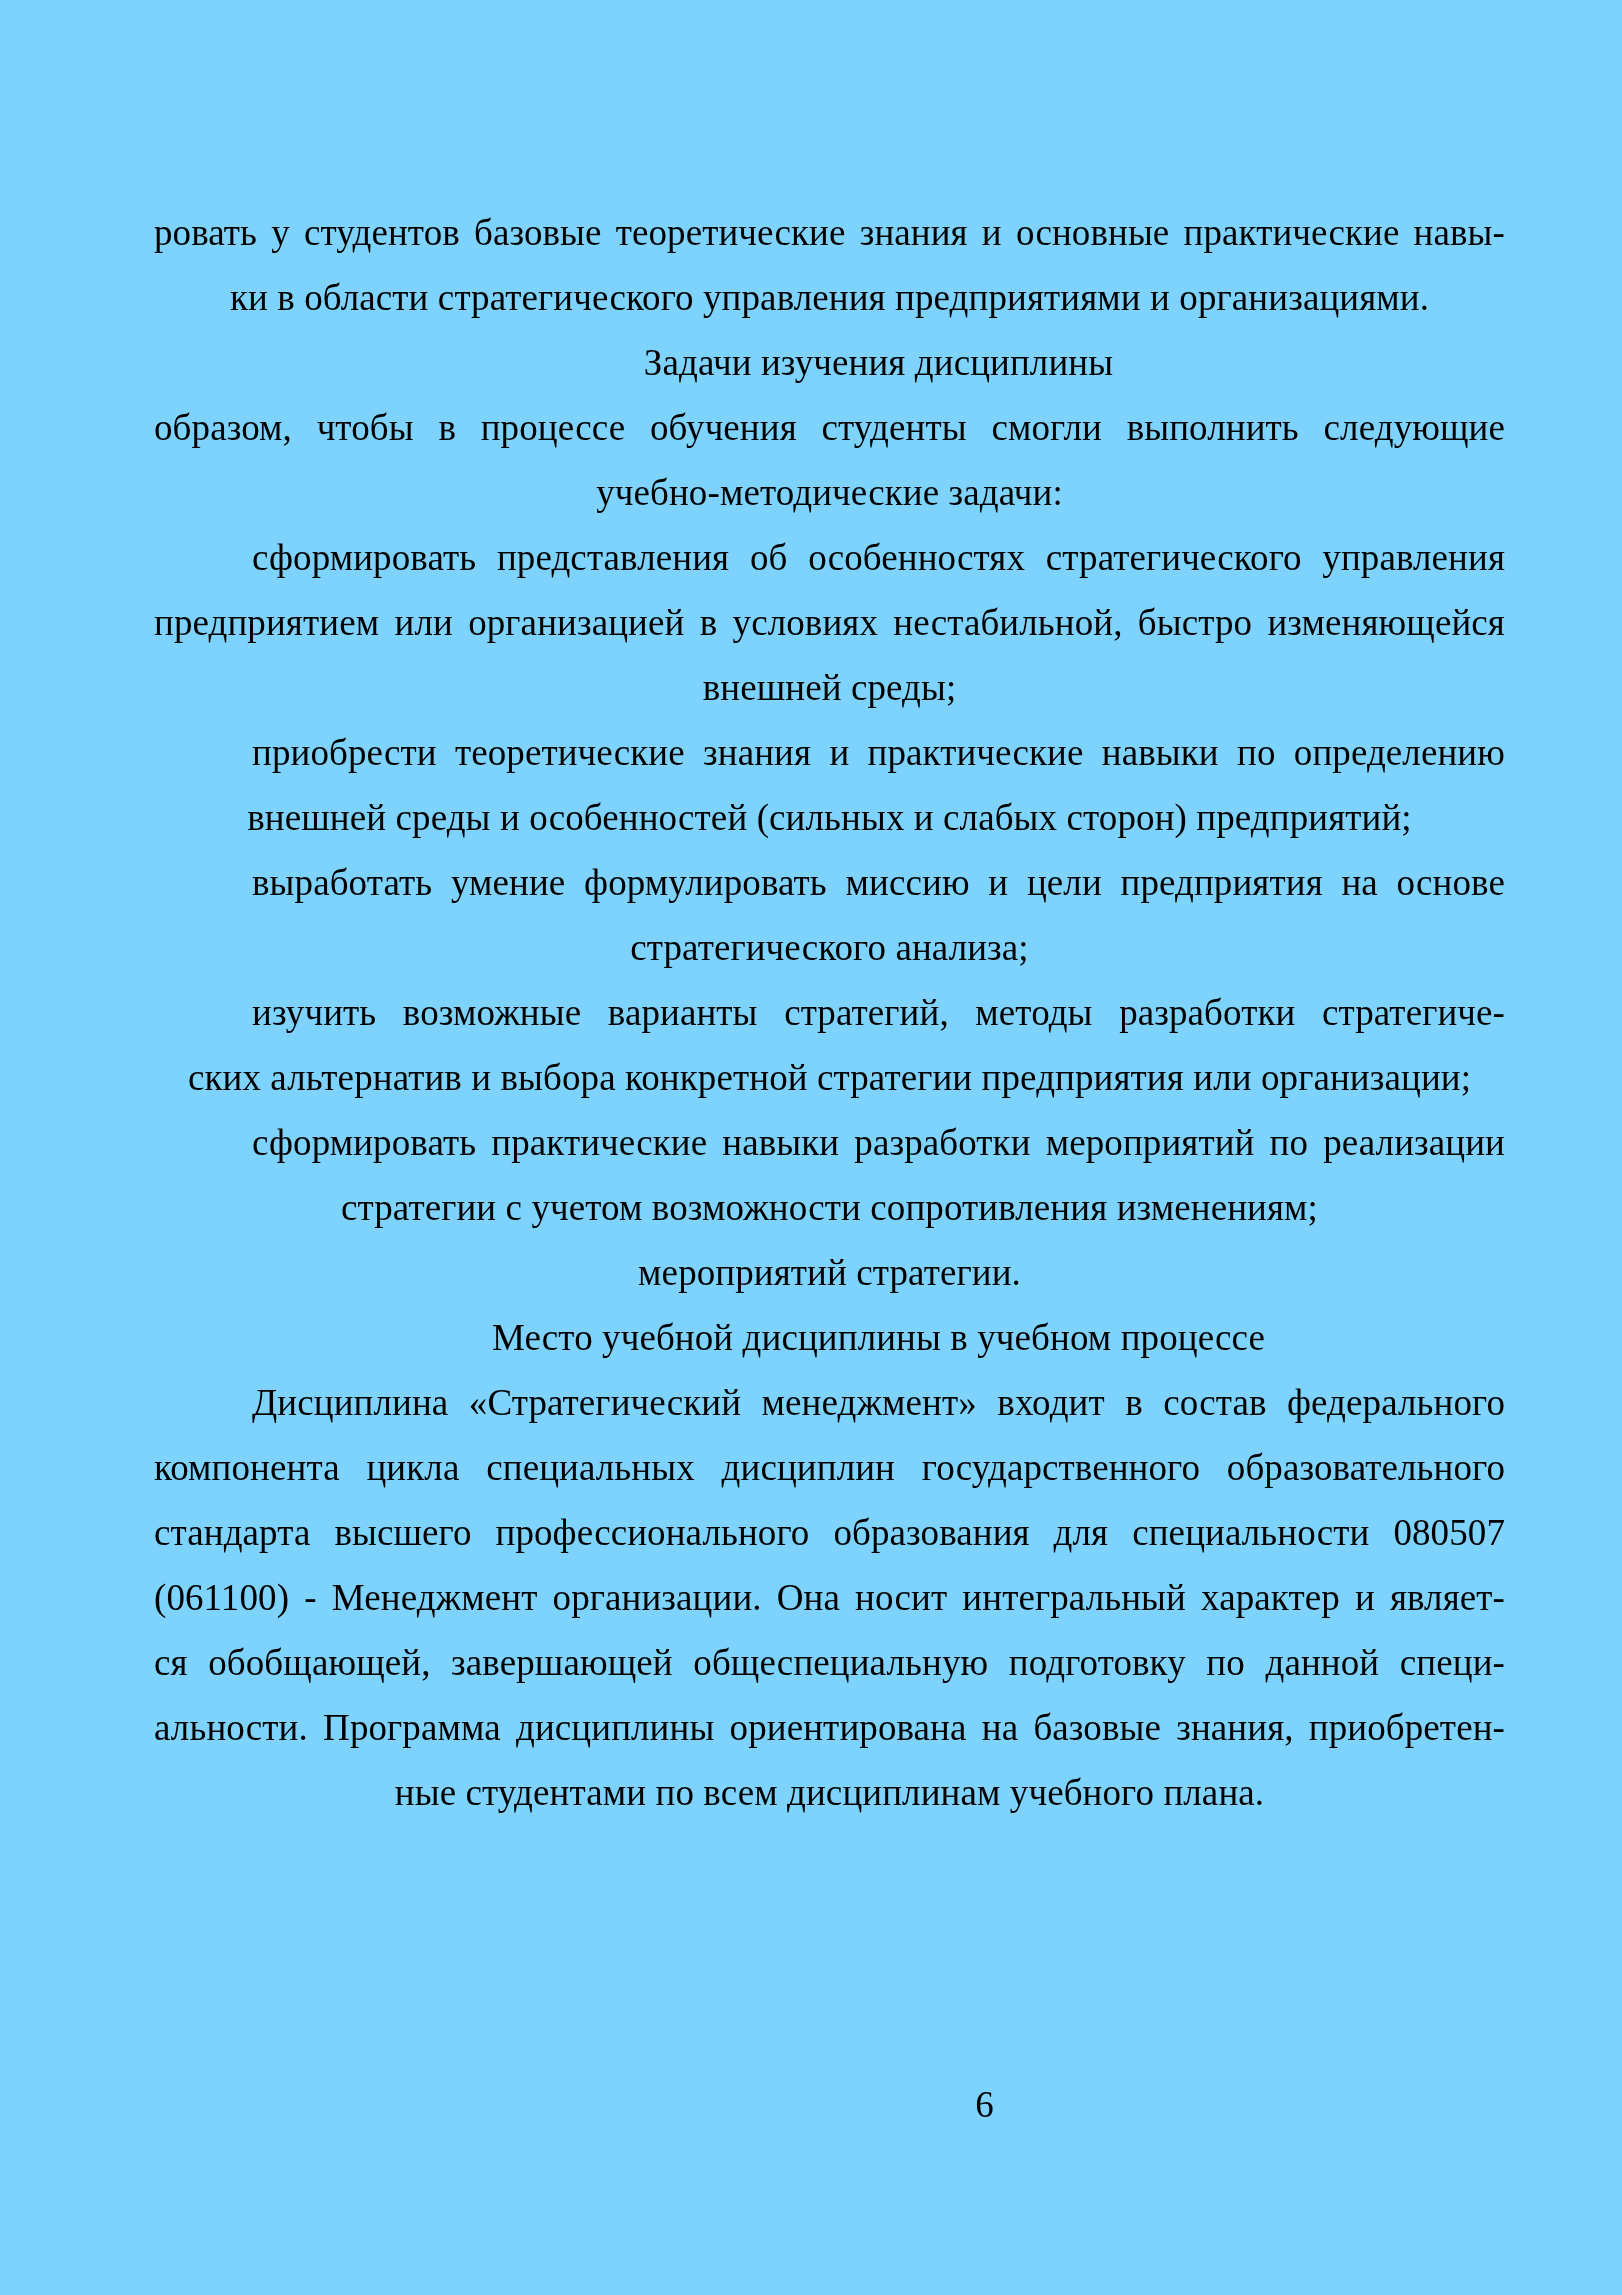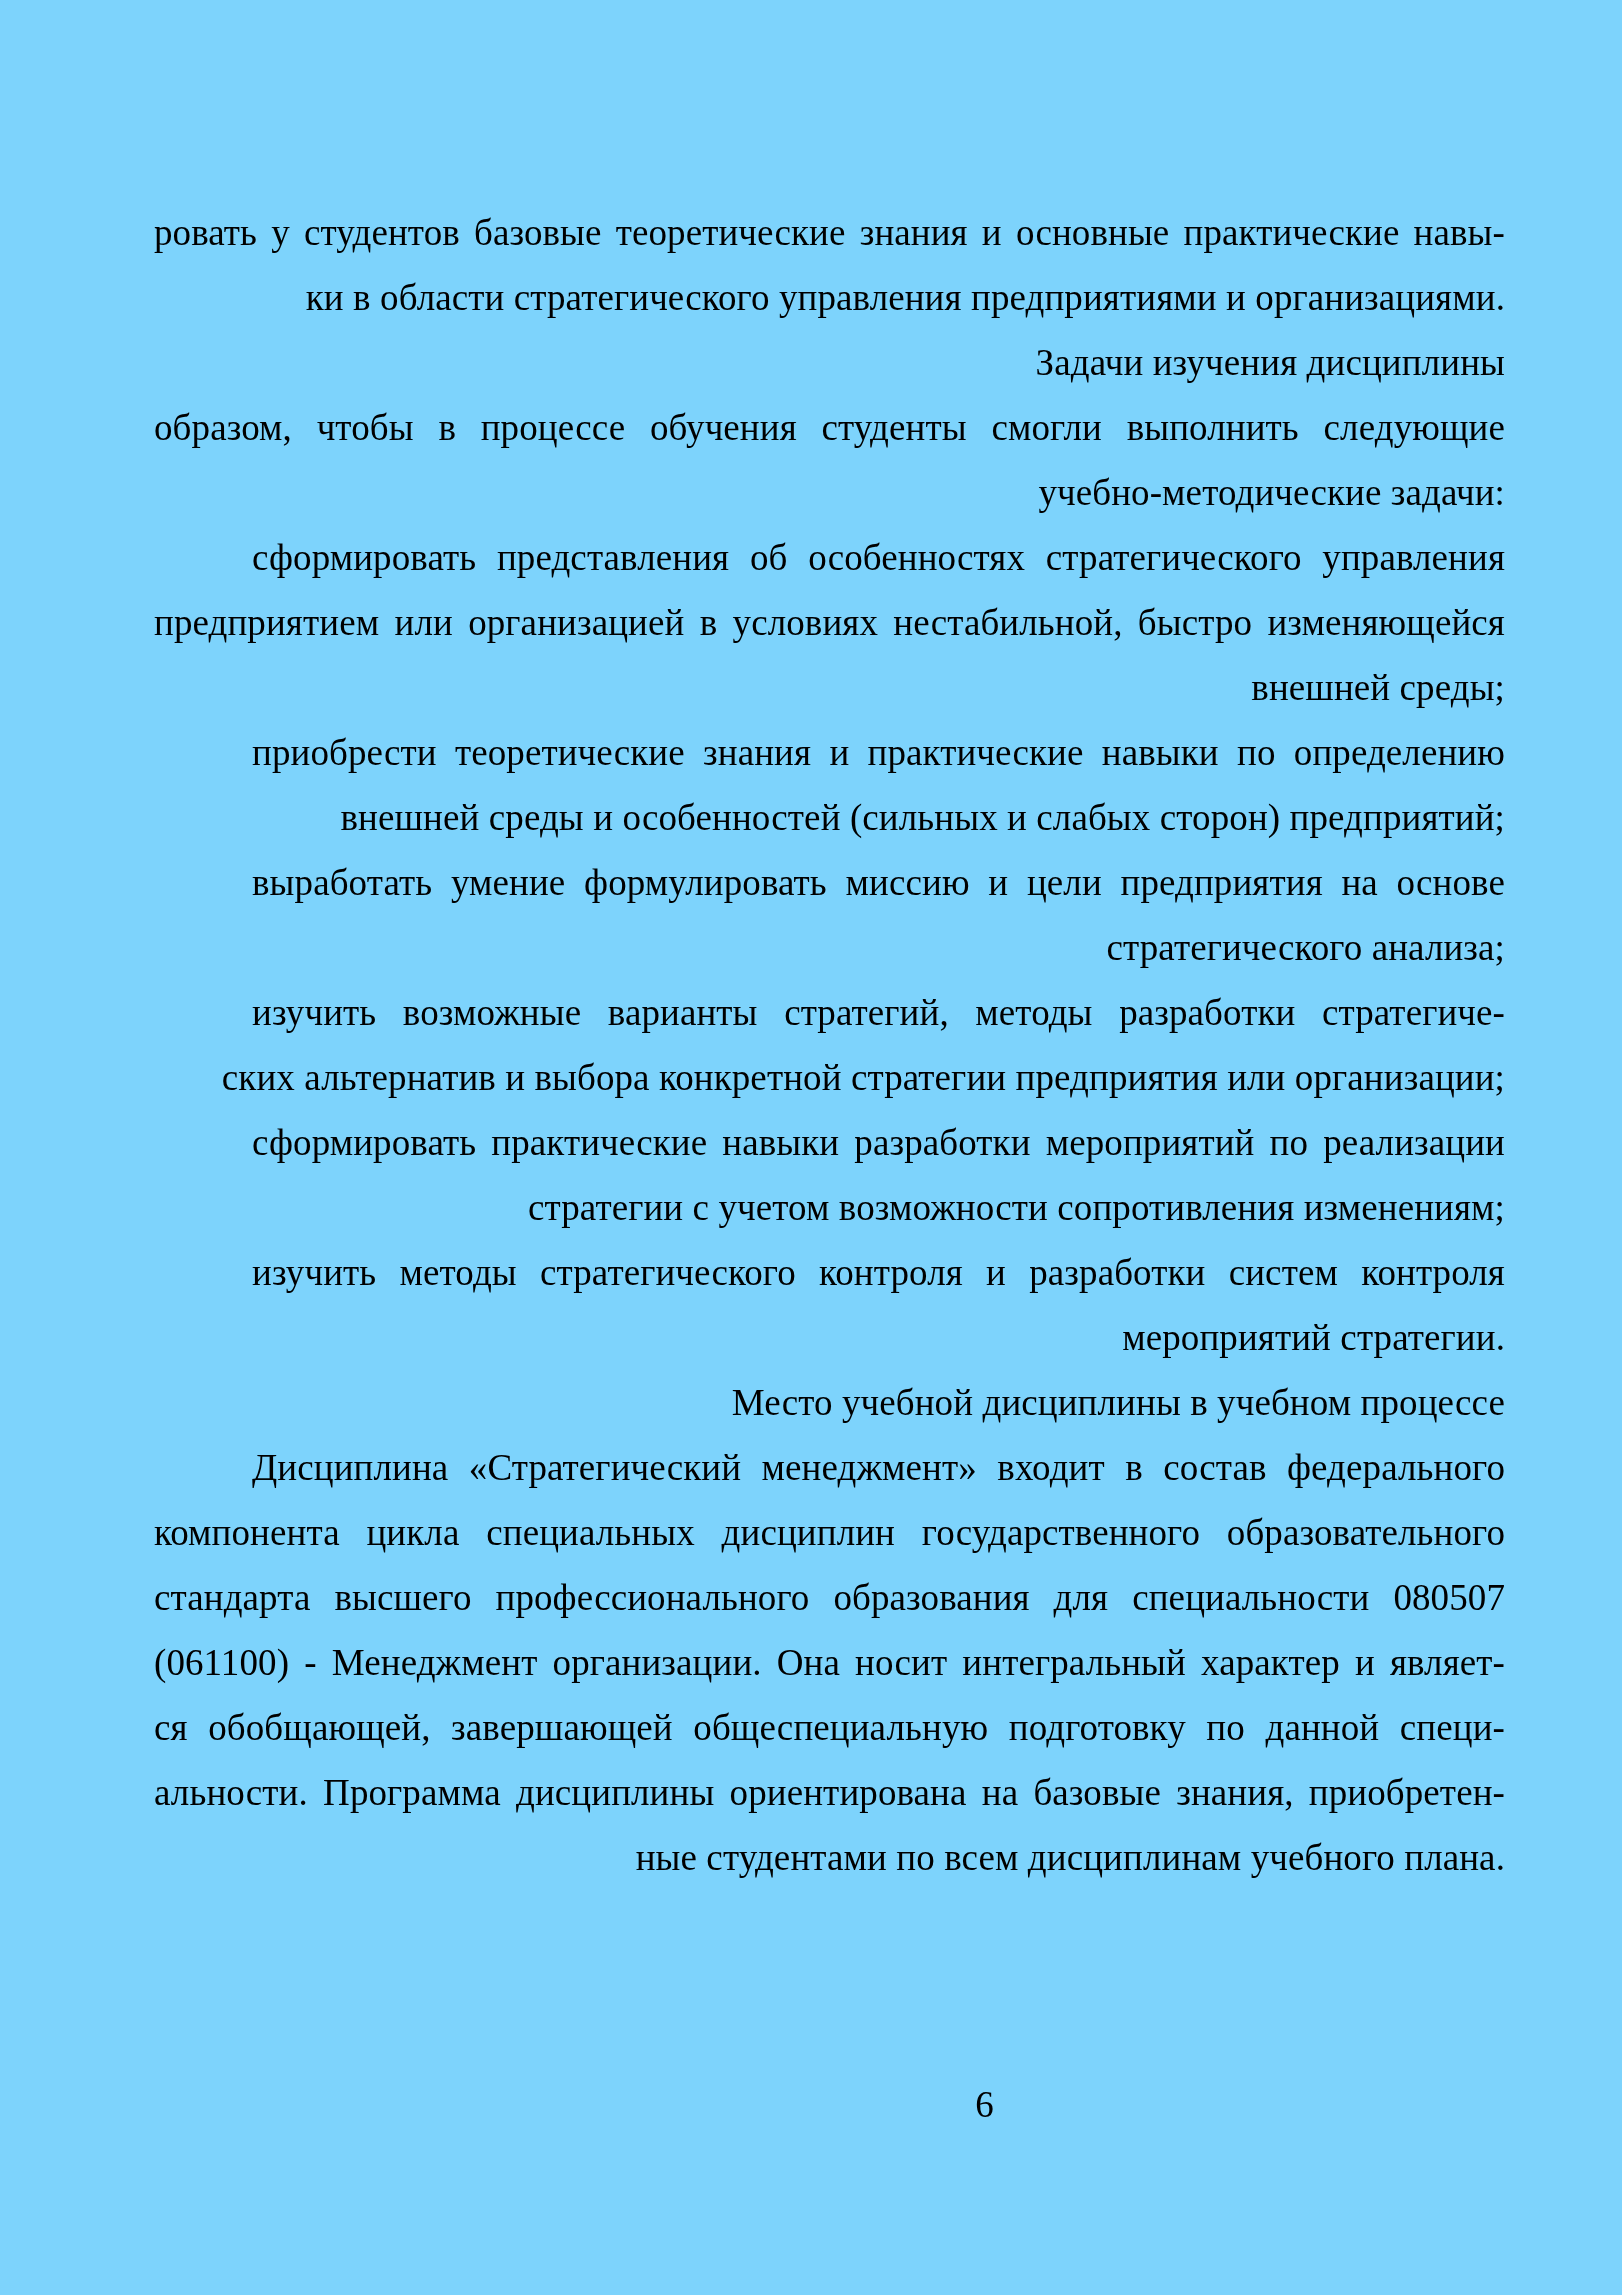--- a/index.html
+++ b/index.html
@@ -24,21 +24,21 @@
     position: absolute;
     left: 154px;
     top: 200px;
     width: 1351px;
   }
   .line {
     font-size: 37px;
     line-height: 65px;
     height: 65px;
     white-space: nowrap;
-    text-align: right;
+    text-align: center;
     letter-spacing: 0.1px;
   }
   .line.stretch {
     white-space: normal;
     text-align: justify;
     text-align-last: justify;
     overflow: hidden;
   }
   .line.indent {
     text-indent: 98px;
@@ -67,21 +67,20 @@
       <div class="line stretch">предприятием или организацией в условиях нестабильной, быстро изменяющейся</div>
       <div class="line">внешней среды;</div>
       <div class="line indent stretch">приобрести теоретические знания и практические навыки по определению</div>
       <div class="line">внешней среды и особенностей (сильных и слабых сторон) предприятий;</div>
       <div class="line indent stretch">выработать умение формулировать миссию и цели предприятия на основе</div>
       <div class="line">стратегического анализа;</div>
       <div class="line indent stretch">изучить возможные варианты стратегий, методы разработки стратегиче-</div>
       <div class="line">ских альтернатив и выбора конкретной стратегии предприятия или организации;</div>
       <div class="line indent stretch">сформировать практические навыки разработки мероприятий по реализации</div>
       <div class="line">стратегии с учетом возможности сопротивления изменениям;</div>
-      <div class="line indent stretch">изучить методы стратегического контроля и разработки систем контроля</div>
       <div class="line">мероприятий стратегии.</div>
       <div class="line indent">Место учебной дисциплины в учебном процессе</div>
       <div class="line indent stretch">Дисциплина «Стратегический менеджмент» входит в состав федерального</div>
       <div class="line stretch">компонента цикла специальных дисциплин государственного образовательного</div>
       <div class="line stretch">стандарта высшего профессионального образования для специальности 080507</div>
       <div class="line stretch">(061100) - Менеджмент организации. Она носит интегральный характер и являет-</div>
       <div class="line stretch">ся обобщающей, завершающей общеспециальную подготовку по данной специ-</div>
       <div class="line stretch">альности. Программа дисциплины ориентирована на базовые знания, приобретен-</div>
       <div class="line">ные студентами по всем дисциплинам учебного плана.</div>
     </main>

